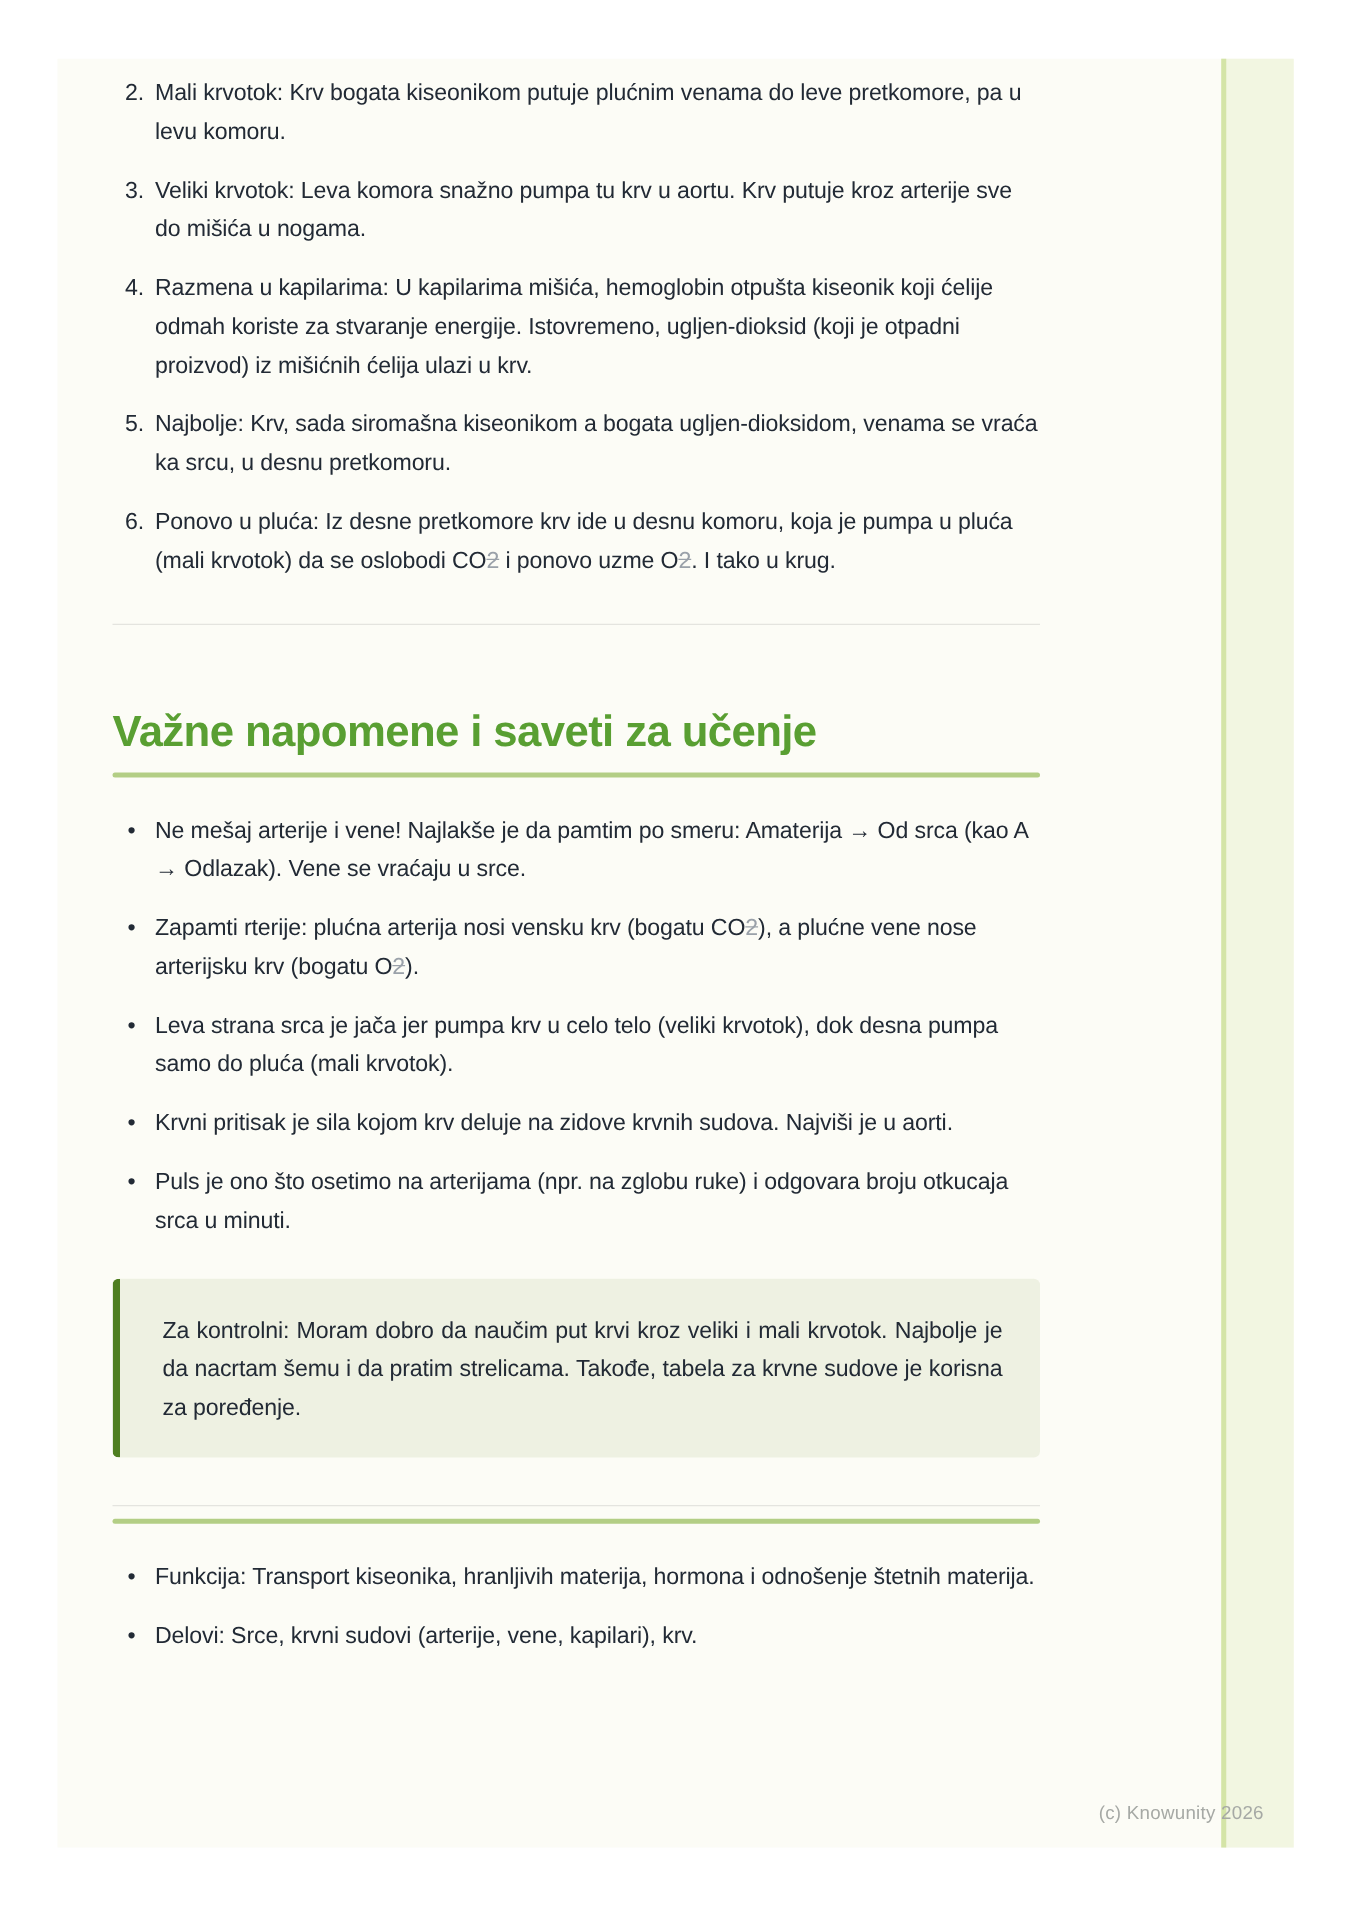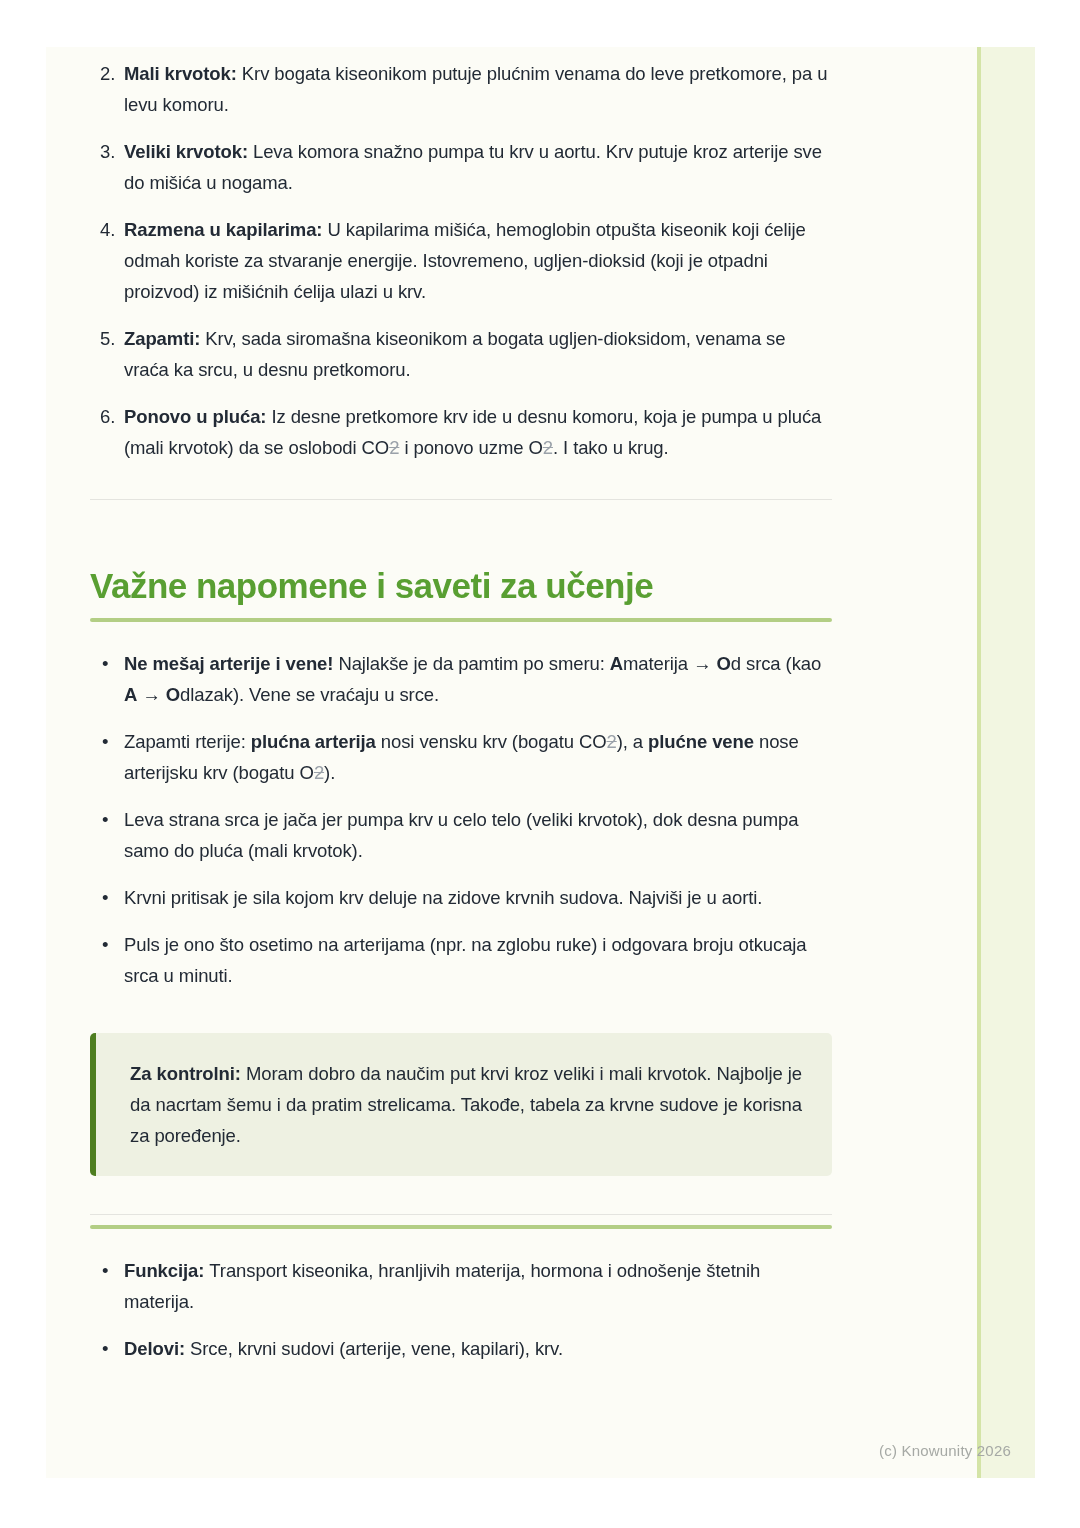--- a/index.html
+++ b/index.html
@@ -39,21 +39,21 @@
   li.item { display: flex; margin-bottom: 16px; }
   li.item:last-child { margin-bottom: 0; }
   .marker {
     flex: 0 0 34px;
     width: 34px;
     padding-left: 10px;
   }
   ul.blist .marker { padding-left: 12px; }
   .item-text { flex: 1 1 auto; }
 
-  .b { font-weight: 700; }
+  .b { font-weight: 400; }
   .strike { color: #9aa1a9; text-decoration: line-through; }
 
   .divider {
     border: none;
     height: 1px;
     background: #e4e4df;
     margin-top: 36px;
   }
   .divider.d2 { margin-top: 38px; }
 
@@ -68,21 +68,21 @@
   .title-rule {
     border: none;
     height: 4px;
     background: #b3ce85;
     border-radius: 2px;
     margin-top: 10px;
   }
   ul.blist { margin-top: 26px; }
 
   .callout {
-    margin-top: 42px;
+    margin-top: 32px;
     background: #eef1e2;
     border-left: 6px solid #4e7e20;
     border-radius: 5px;
     padding: 25px 30px 25px 34px;
   }
   .callout p { text-align: justify; }
 
   .watermark {
     position: absolute;
     right: 24px; bottom: 18px;
@@ -111,21 +111,21 @@
             <li class="item">
               <span class="marker">3.</span>
               <div class="item-text"><span class="b">Veliki krvotok: </span><span>Leva komora snažno pumpa tu krv u aortu. Krv putuje kroz arterije sve do mišića u nogama.</span></div>
             </li>
             <li class="item">
               <span class="marker">4.</span>
               <div class="item-text"><span class="b">Razmena u kapilarima: </span><span>U kapilarima mišića, hemoglobin otpušta kiseonik koji ćelije odmah koriste za stvaranje energije. Istovremeno, ugljen-dioksid (koji je otpadni proizvod) iz mišićnih ćelija ulazi u krv.</span></div>
             </li>
             <li class="item">
               <span class="marker">5.</span>
-              <div class="item-text"><span class="b">Zapamti: </span><span>Krv, sada siromašna kiseonikom a bogata ugljen-dioksidom, venama se vraća ka srcu, u desnu pretkomoru.</span></div>
+              <div class="item-text"><span class="b">Najbolje: </span><span>Krv, sada siromašna kiseonikom a bogata ugljen-dioksidom, venama se vraća ka srcu, u desnu pretkomoru.</span></div>
             </li>
             <li class="item">
               <span class="marker">6.</span>
               <div class="item-text"><span class="b">Ponovo u pluća: </span><span>Iz desne pretkomore krv ide u desnu komoru, koja je pumpa u pluća (mali krvotok) da se oslobodi CO</span><span class="strike">2</span><span> i ponovo uzme O</span><span class="strike">2</span><span>. I tako u krug.</span></div>
             </li>
           </ol>
 
         <hr class="divider">
 
         <h1 class="sec-title">Važne napomene i saveti za učenje</h1>

